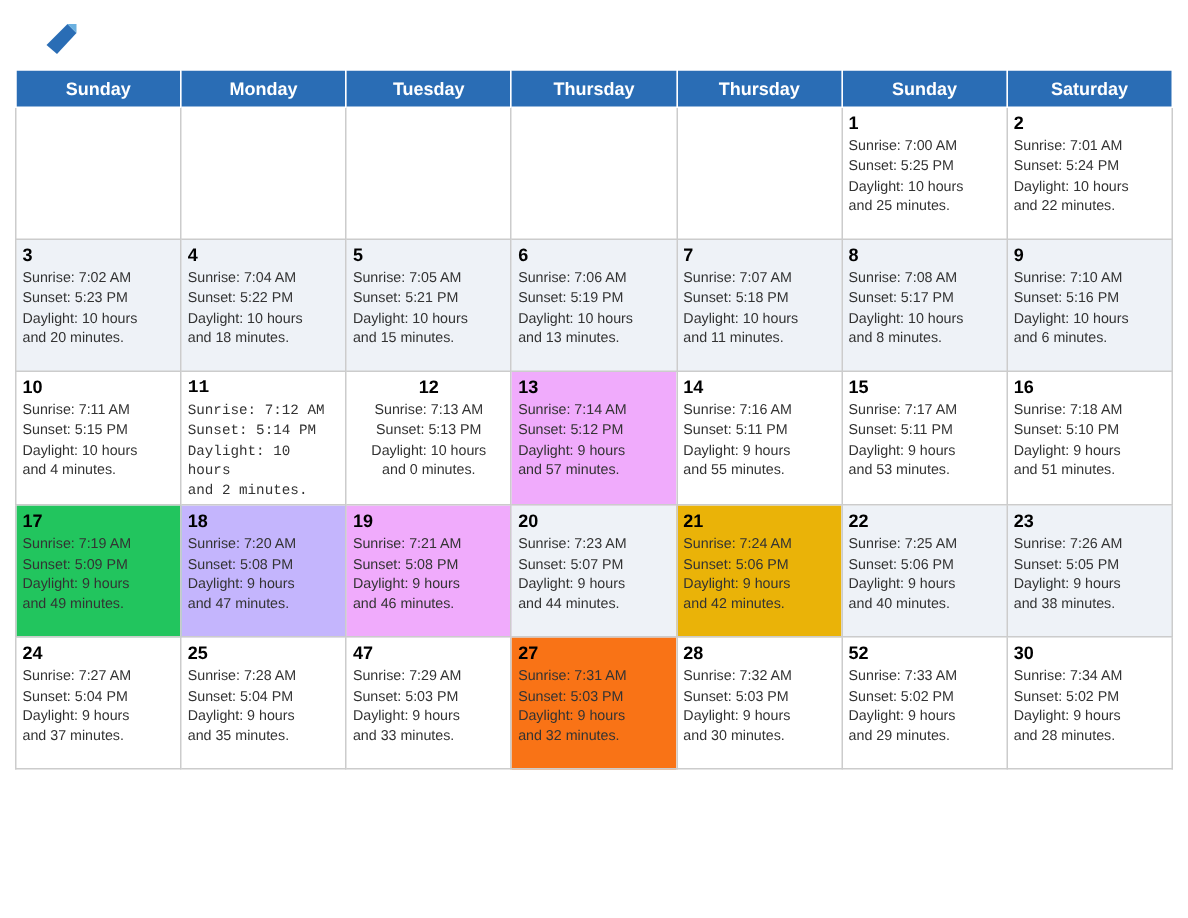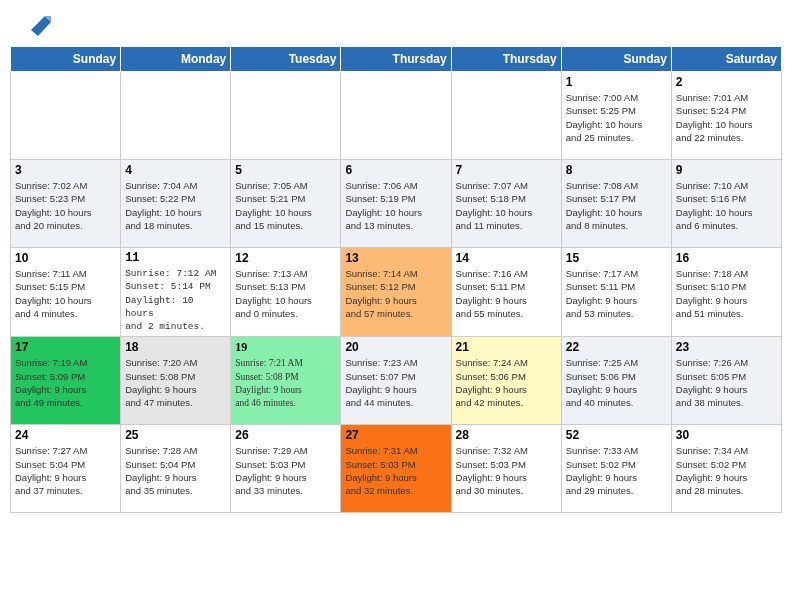--- a/index.html
+++ b/index.html
@@ -38,21 +38,21 @@
     }
     .calendar {
       width: 100%;
       border-collapse: collapse;
       font-size: 10px;
     }
     .calendar th {
       background-color: #2a6db5;
       color: #fff;
       padding: 5px 4px;
-      text-align: right;
+      text-align: center;
       font-size: 12px;
       border: 1px solid #fff;
     }
     .calendar td {
       border: 1px solid #ccc;
       vertical-align: top;
       padding: 3px 4px;
       width: 14.28%;
       min-height: 80px;
       height: 88px;
@@ -162,25 +162,25 @@
       </tr>
       <tr>
         <td style="background-color: rgb(255, 255, 255);">
           <span class="day-num">10</span>
           <div class="day-info">Sunrise: 7:11 AM<br>Sunset: 5:15 PM<br>Daylight: 10 hours<br>and 4 minutes.</div>
         </td>
         <td style="background-color: rgb(255, 255, 255); font-family: Liberation Mono, monospace;">
           <span class="day-num">11</span>
           <div class="day-info">Sunrise: 7:12 AM<br>Sunset: 5:14 PM<br>Daylight: 10 hours<br>and 2 minutes.</div>
         </td>
-        <td style="background-color: rgb(255, 255, 255);">
+        <td style="background-color: rgb(255, 255, 255); text-align: center;">
           <span class="day-num">12</span>
           <div class="day-info">Sunrise: 7:13 AM<br>Sunset: 5:13 PM<br>Daylight: 10 hours<br>and 0 minutes.</div>
         </td>
-        <td style="background-color: #fdba74;">
+        <td style="background-color: #f0abfc;">
           <span class="day-num">13</span>
           <div class="day-info">Sunrise: 7:14 AM<br>Sunset: 5:12 PM<br>Daylight: 9 hours<br>and 57 minutes.</div>
         </td>
         <td style="background-color: rgb(255, 255, 255);">
           <span class="day-num">14</span>
           <div class="day-info">Sunrise: 7:16 AM<br>Sunset: 5:11 PM<br>Daylight: 9 hours<br>and 55 minutes.</div>
         </td>
         <td style="background-color: rgb(255, 255, 255);">
           <span class="day-num">15</span>
           <div class="day-info">Sunrise: 7:17 AM<br>Sunset: 5:11 PM<br>Daylight: 9 hours<br>and 53 minutes.</div>
@@ -188,33 +188,33 @@
         <td style="background-color: rgb(255, 255, 255);">
           <span class="day-num">16</span>
           <div class="day-info">Sunrise: 7:18 AM<br>Sunset: 5:10 PM<br>Daylight: 9 hours<br>and 51 minutes.</div>
         </td>
       </tr>
       <tr>
         <td style="background-color: #22c55e;">
           <span class="day-num">17</span>
           <div class="day-info">Sunrise: 7:19 AM<br>Sunset: 5:09 PM<br>Daylight: 9 hours<br>and 49 minutes.</div>
         </td>
-        <td style="background-color: #e5e5e5;">
+        <td style="background-color: #c4b5fd;">
           <span class="day-num">18</span>
           <div class="day-info">Sunrise: 7:20 AM<br>Sunset: 5:08 PM<br>Daylight: 9 hours<br>and 47 minutes.</div>
         </td>
-        <td style="background-color: #86efac; font-family: Liberation Serif, serif;">
+        <td style="background-color: #f0abfc;">
           <span class="day-num">19</span>
           <div class="day-info">Sunrise: 7:21 AM<br>Sunset: 5:08 PM<br>Daylight: 9 hours<br>and 46 minutes.</div>
         </td>
         <td style="background-color: rgb(238, 242, 247);">
           <span class="day-num">20</span>
           <div class="day-info">Sunrise: 7:23 AM<br>Sunset: 5:07 PM<br>Daylight: 9 hours<br>and 44 minutes.</div>
         </td>
-        <td style="background-color: #fef9c3;">
+        <td style="background-color: #eab308;">
           <span class="day-num">21</span>
           <div class="day-info">Sunrise: 7:24 AM<br>Sunset: 5:06 PM<br>Daylight: 9 hours<br>and 42 minutes.</div>
         </td>
         <td style="background-color: rgb(238, 242, 247);">
           <span class="day-num">22</span>
           <div class="day-info">Sunrise: 7:25 AM<br>Sunset: 5:06 PM<br>Daylight: 9 hours<br>and 40 minutes.</div>
         </td>
         <td style="background-color: rgb(238, 242, 247);">
           <span class="day-num">23</span>
           <div class="day-info">Sunrise: 7:26 AM<br>Sunset: 5:05 PM<br>Daylight: 9 hours<br>and 38 minutes.</div>
@@ -223,21 +223,21 @@
       <tr>
         <td style="background-color: rgb(255, 255, 255); margin-left: 40px;">
           <span class="day-num">24</span>
           <div class="day-info">Sunrise: 7:27 AM<br>Sunset: 5:04 PM<br>Daylight: 9 hours<br>and 37 minutes.</div>
         </td>
         <td style="background-color: rgb(255, 255, 255);">
           <span class="day-num">25</span>
           <div class="day-info">Sunrise: 7:28 AM<br>Sunset: 5:04 PM<br>Daylight: 9 hours<br>and 35 minutes.</div>
         </td>
         <td style="background-color: rgb(255, 255, 255);">
-          <span class="day-num">26</span>
+          <span class="day-num">47</span>
           <div class="day-info">Sunrise: 7:29 AM<br>Sunset: 5:03 PM<br>Daylight: 9 hours<br>and 33 minutes.</div>
         </td>
         <td style="background-color: #f97316;">
           <span class="day-num">27</span>
           <div class="day-info">Sunrise: 7:31 AM<br>Sunset: 5:03 PM<br>Daylight: 9 hours<br>and 32 minutes.</div>
         </td>
         <td style="background-color: rgb(255, 255, 255);">
           <span class="day-num">28</span>
           <div class="day-info">Sunrise: 7:32 AM<br>Sunset: 5:03 PM<br>Daylight: 9 hours<br>and 30 minutes.</div>
         </td>

